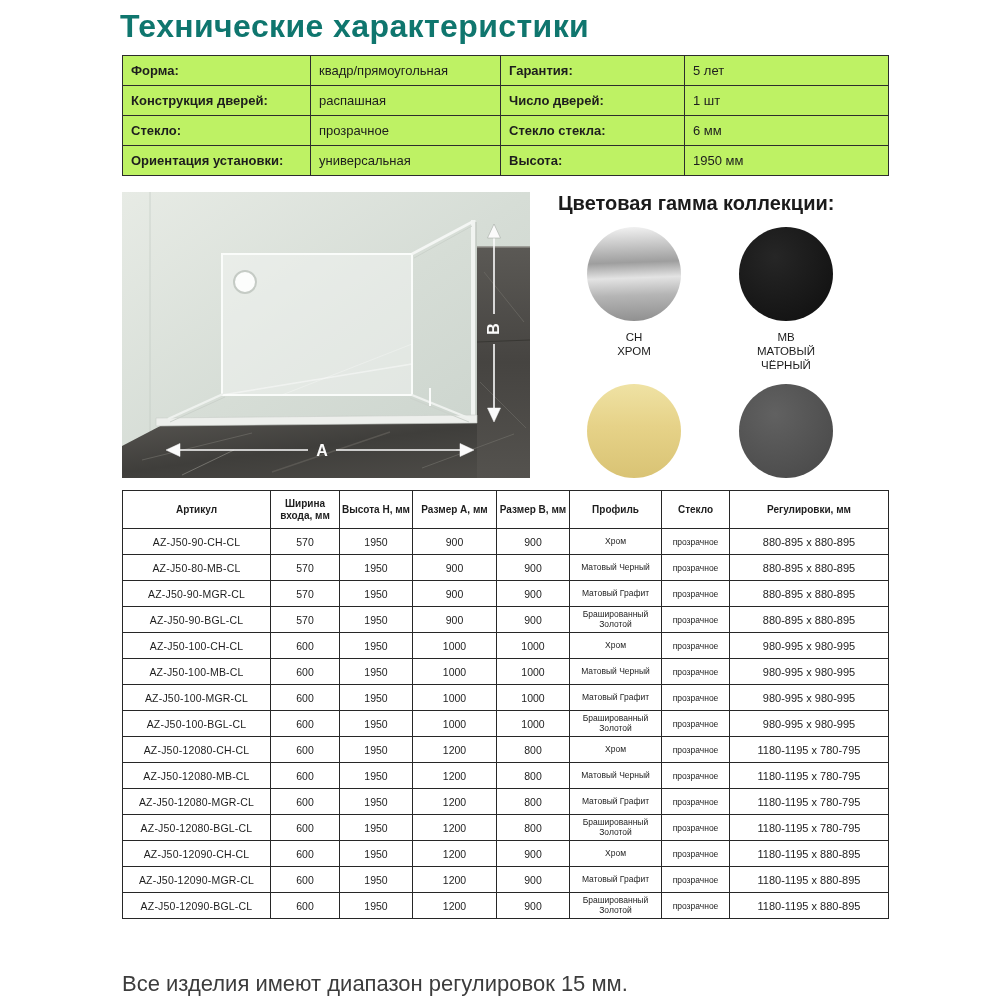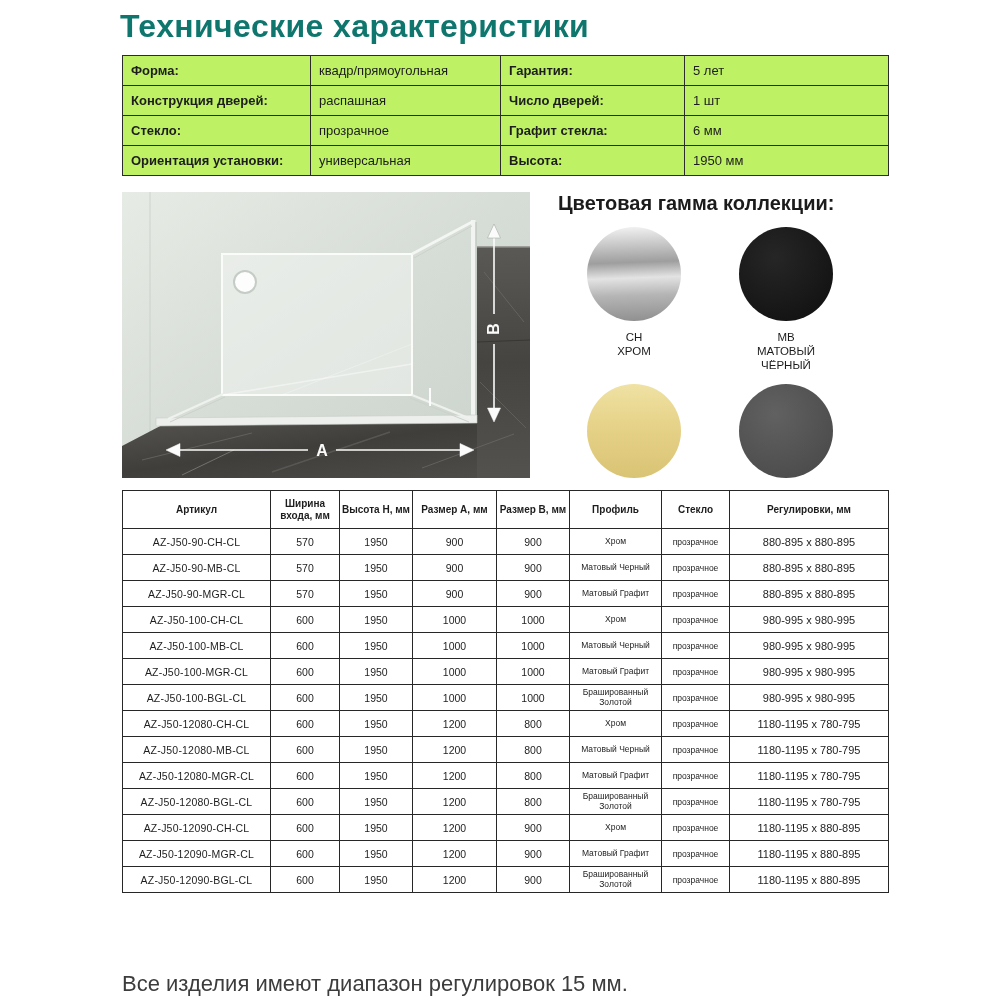--- a/index.html
+++ b/index.html
@@ -73,21 +73,21 @@
         <tr>
           <td class="lbl">Конструкция дверей:</td>
           <td>распашная</td>
           <td class="lbl">Число дверей:</td>
           <td>1 шт</td>
         </tr>
 
         <tr>
           <td class="lbl">Стекло:</td>
           <td>прозрачное</td>
-          <td class="lbl">Графит стекла:</td>
+          <td class="lbl">Стекло стекла:</td>
           <td>6 мм</td>
         </tr>
 
         <tr>
           <td class="lbl">Ориентация установки:</td>
           <td>универсальная</td>
           <td class="lbl">Высота:</td>
           <td>1950 мм</td>
         </tr>
       </tbody>
@@ -229,41 +229,51 @@
           <td>570</td>
           <td>1950</td>
           <td>900</td>
           <td>900</td>
           <td class="c-profile">Хром</td>
           <td class="c-glass">прозрачное</td>
           <td class="c-adjust">880-895 x 880-895</td>
         </tr>
 
         <tr>
-          <td class="c-article">AZ-J50-90-MB-CL</td>
+          <td class="c-article">AZ-J50-80-MB-CL</td>
           <td>570</td>
           <td>1950</td>
           <td>900</td>
           <td>900</td>
           <td class="c-profile">Матовый Черный</td>
           <td class="c-glass">прозрачное</td>
           <td class="c-adjust">880-895 x 880-895</td>
         </tr>
 
         <tr>
           <td class="c-article">AZ-J50-90-MGR-CL</td>
           <td>570</td>
           <td>1950</td>
           <td>900</td>
           <td>900</td>
           <td class="c-profile">Матовый Графит</td>
           <td class="c-glass">прозрачное</td>
           <td class="c-adjust">880-895 x 880-895</td>
         </tr>
 
+        <tr>
+          <td class="c-article">AZ-J50-90-BGL-CL</td>
+          <td>570</td>
+          <td>1950</td>
+          <td>900</td>
+          <td>900</td>
+          <td class="c-profile">Брашированный Золотой</td>
+          <td class="c-glass">прозрачное</td>
+          <td class="c-adjust">880-895 x 880-895</td>
+        </tr>
 
         <tr>
           <td class="c-article">AZ-J50-100-CH-CL</td>
           <td>600</td>
           <td>1950</td>
           <td>1000</td>
           <td>1000</td>
           <td class="c-profile">Хром</td>
           <td class="c-glass">прозрачное</td>
           <td class="c-adjust">980-995 x 980-995</td>

